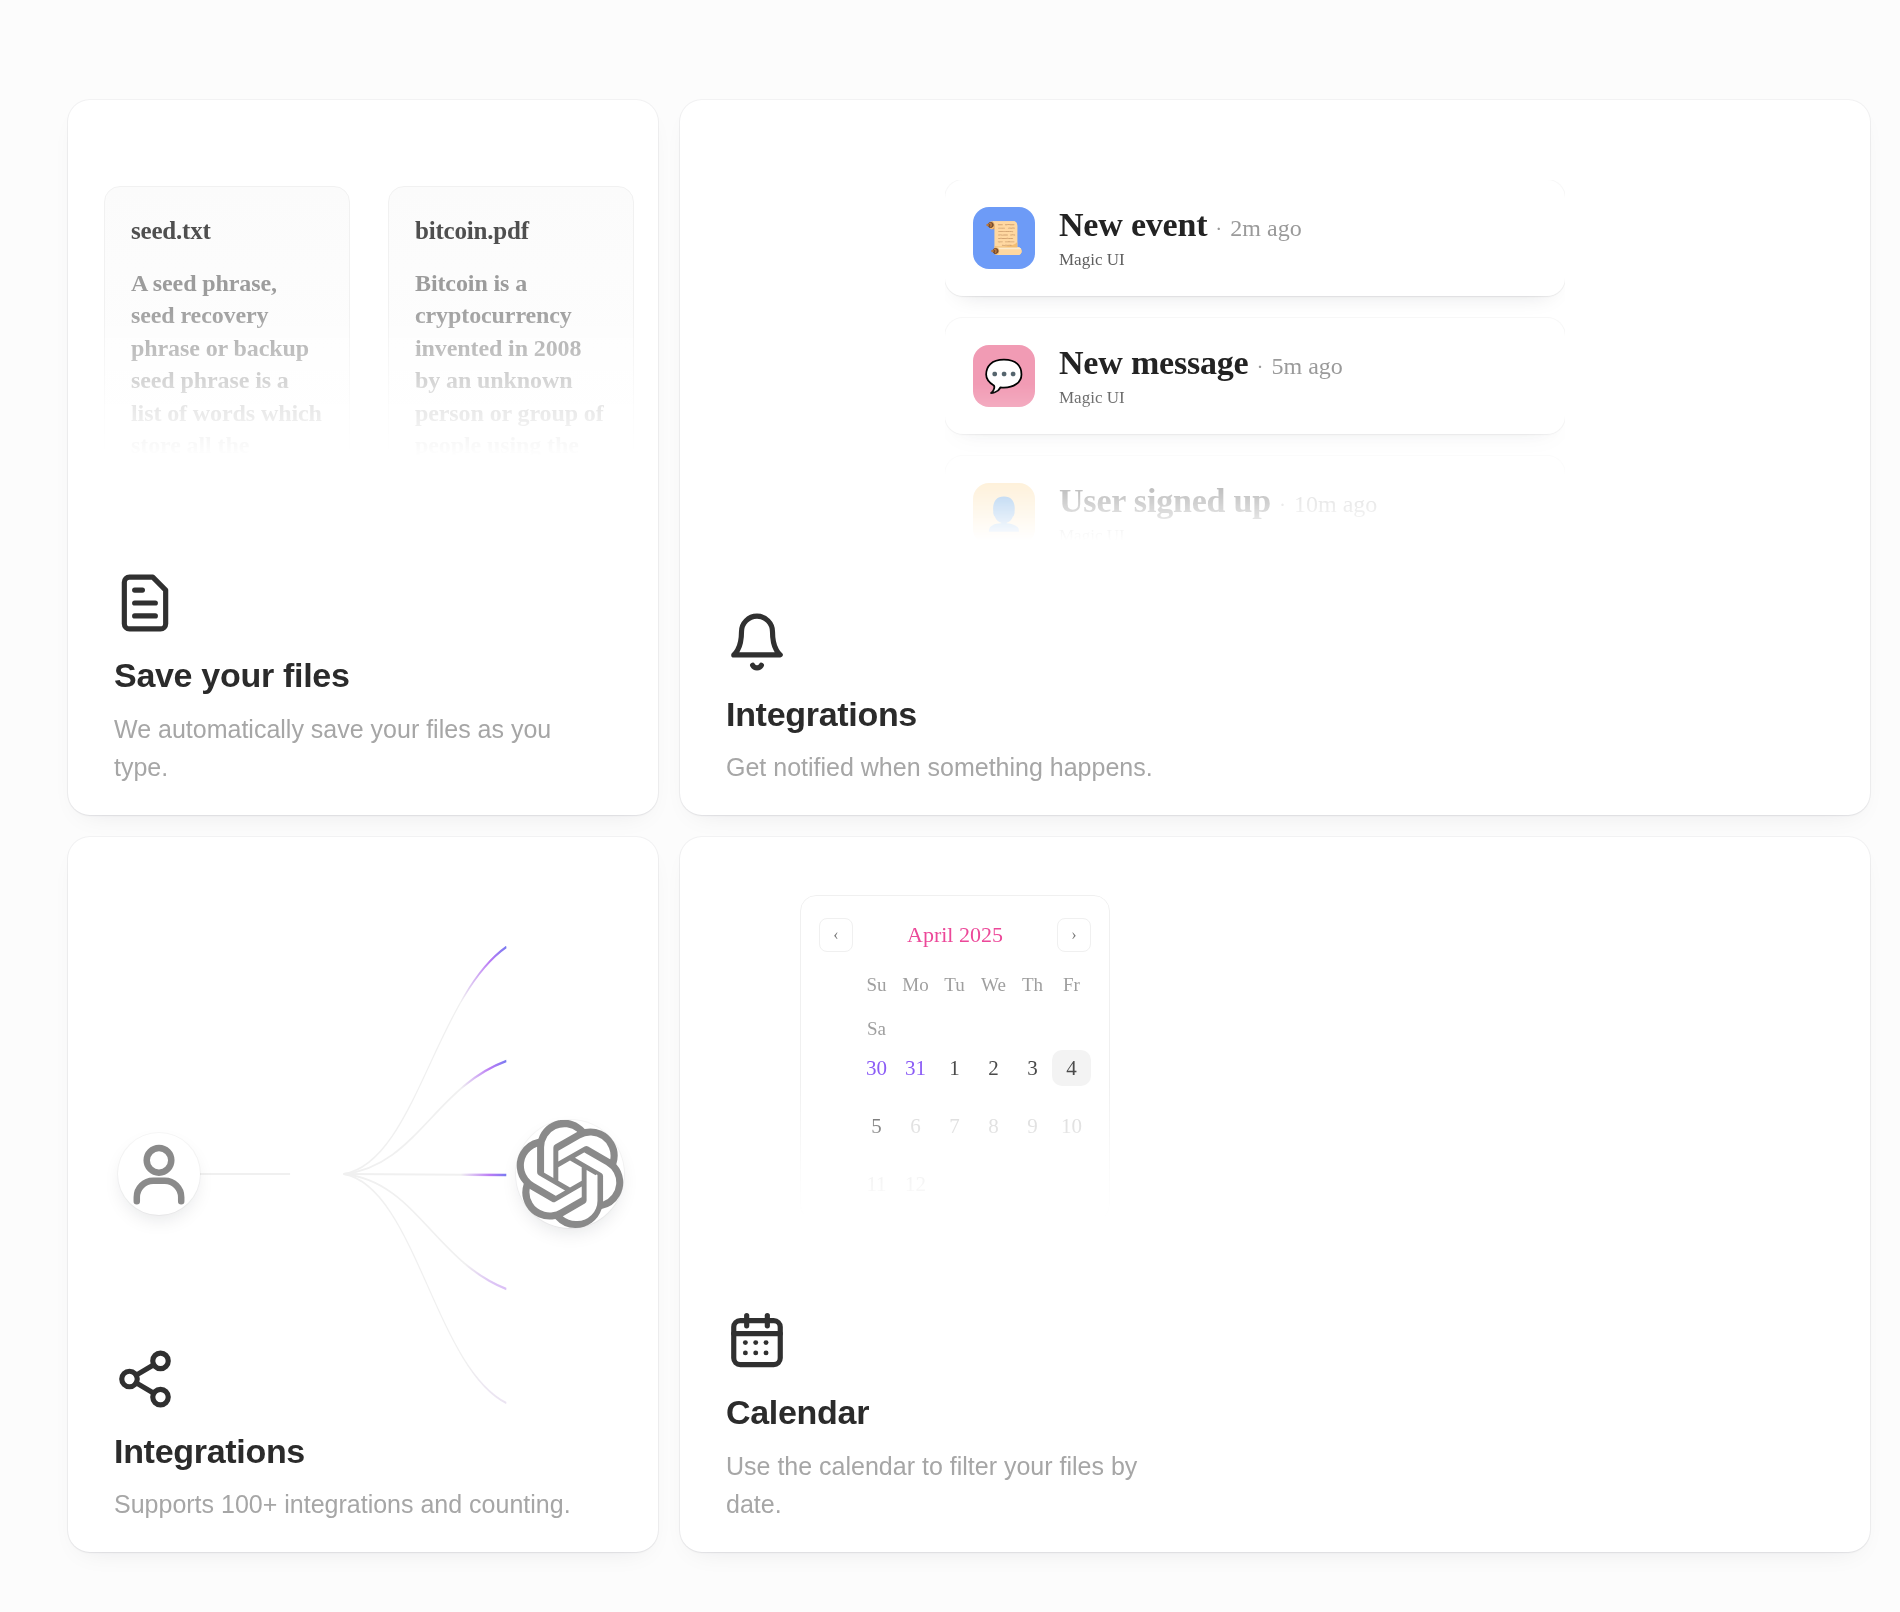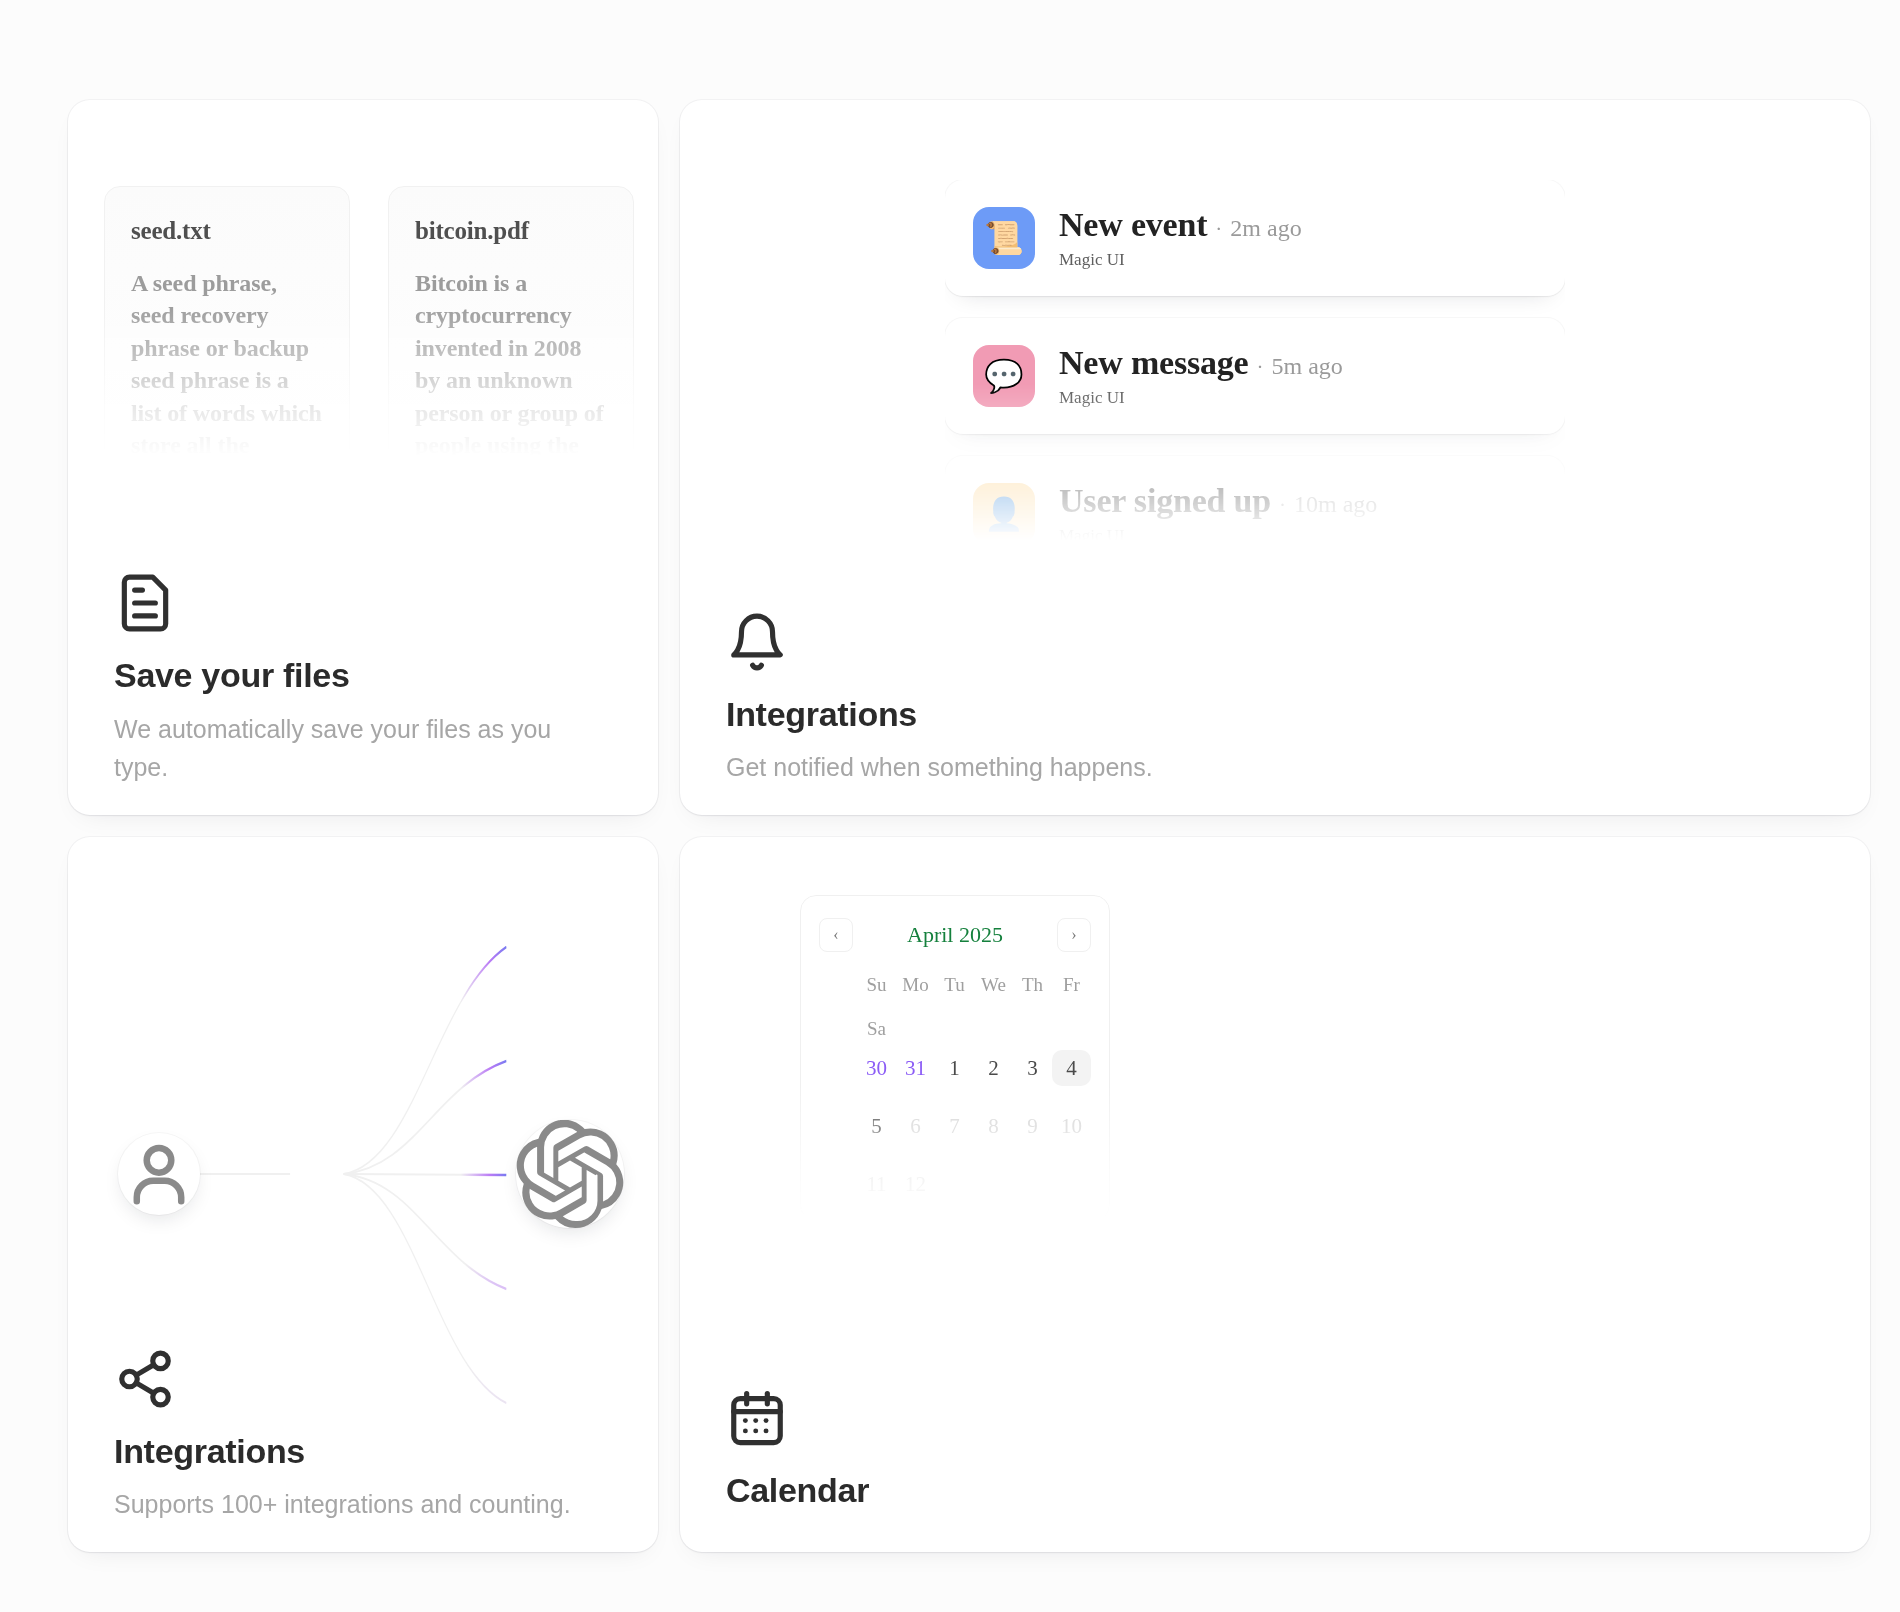--- a/index.html
+++ b/index.html
@@ -126,21 +126,21 @@
     -webkit-mask-image: linear-gradient(to bottom, #000 0%, #000 58%, rgba(0,0,0,0.3) 84%, rgba(0,0,0,0) 100%);
             mask-image: linear-gradient(to bottom, #000 0%, #000 58%, rgba(0,0,0,0.3) 84%, rgba(0,0,0,0) 100%);
   }
   .cal-head { display: flex; align-items: center; justify-content: space-between; margin-bottom: 22px; }
   .cal-nav {
     width: 34px; height: 34px; border-radius: 8px;
     border: 1px solid #f0f0f0; background: #fff;
     display: flex; align-items: center; justify-content: center;
     color: #7b7b7b; cursor: pointer;
   }
-  .cal-label { font-size: 22px; font-weight: 500; color: #15803d; }
+  .cal-label { font-size: 22px; font-weight: 500; color: #ec4899; }
   .cal-grid { display: grid; grid-template-columns: repeat(6, 1fr); row-gap: 22px; margin-left: 38px; }
   .cal-dow { font-size: 19px; color: #9f9f9f; text-align: center; }
   .cal-day {
     font-size: 21px; color: #8d8d8d; text-align: center;
     height: 36px; line-height: 36px; border-radius: 10px; cursor: pointer;
   }
   .cal-day.dark   { color: #4a4a4a; }
   .cal-day.muted  { color: #8b5cf6; }
   .cal-day.dim    { color: #d3d3d3; }
   .cal-day.today  { background: #f3f3f3; color: #4a4a4a; }
@@ -343,16 +343,17 @@
               <path d="M7.5 13h0"></path>
               <path d="M11.5 13h0"></path>
               <path d="M15.5 13h0"></path>
           <path d="M7.5 17h0"></path>
               <path d="M11.5 17h0"></path>
               <path d="M15.5 17h0"></path>
             </g>
         </svg>
       </span>
       <div class="card-title">Calendar</div>
+      <div class="card-desc">Use the calendar to filter your files by date.</div>
     </div>
   </div>
 
 </div>
 
 </body></html>

